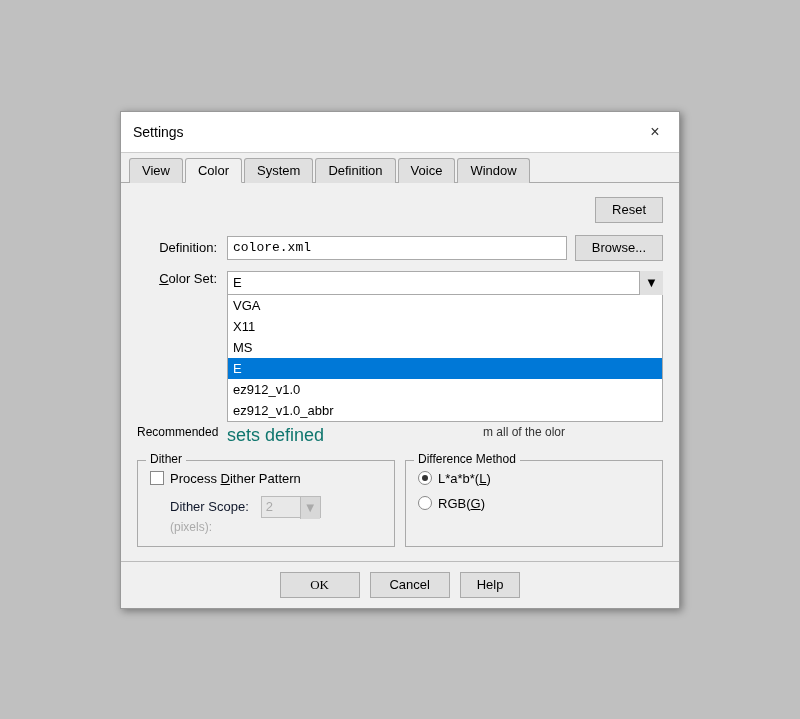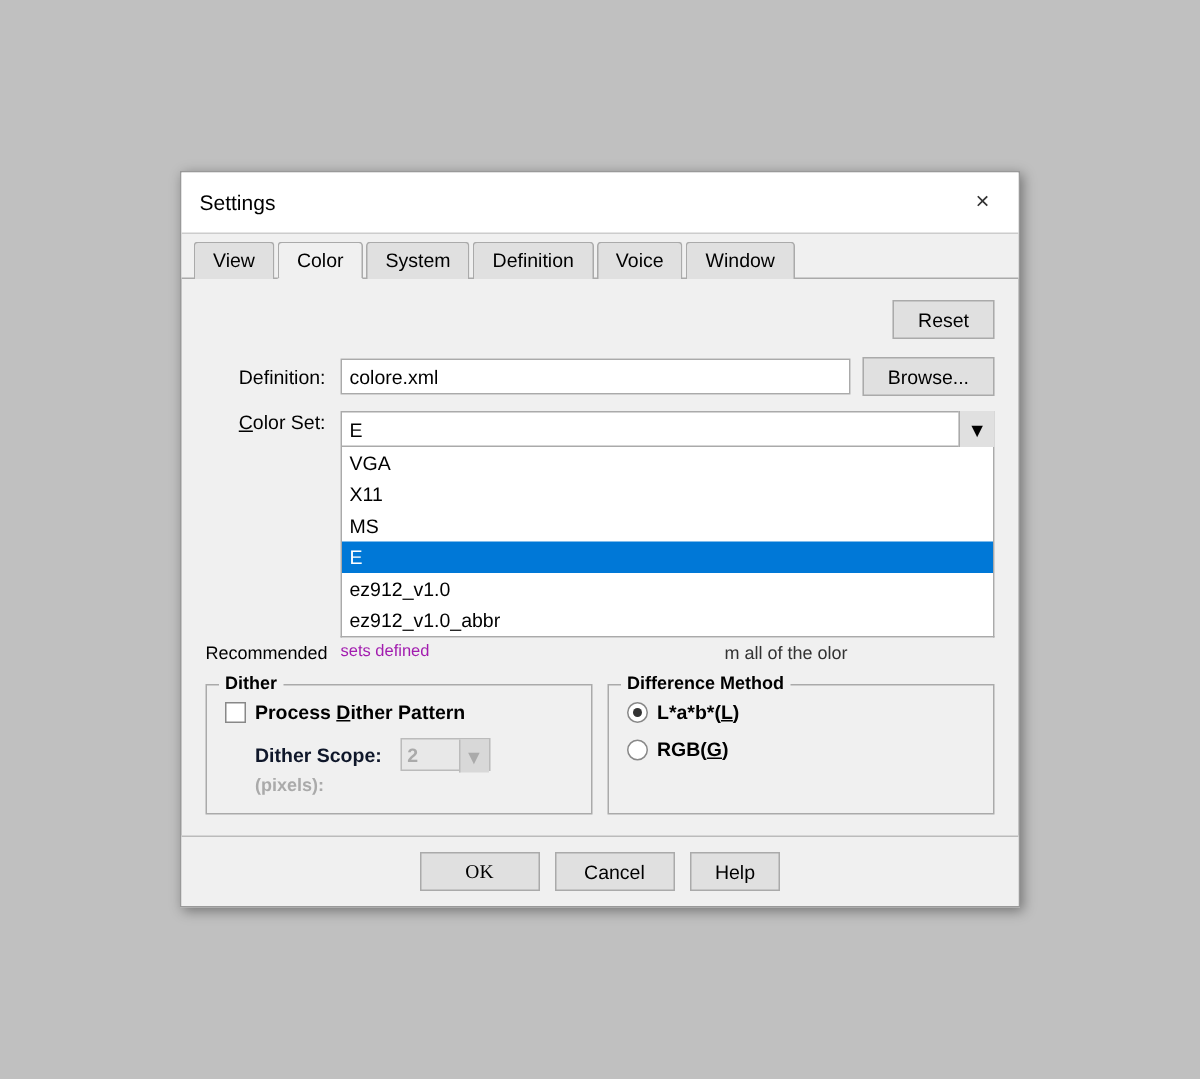--- a/index.html
+++ b/index.html
@@ -93,20 +93,21 @@
     .field-label .underline {
       text-decoration: underline;
     }
     .text-input {
       border: 1px solid #aaa;
       background: white;
       padding: 3px 5px;
       font-size: 13px;
       flex: 1;
       height: 24px;
+      font-family: Liberation Mono, monospace;
     }
     .browse-btn, .reset-btn, .ok-btn, .cancel-btn, .help-btn {
       border: 1px solid #aaa;
       background: #e0e0e0;
       padding: 4px 16px;
       font-size: 13px;
       cursor: pointer;
       height: 26px;
     }
     .browse-btn { margin-left: 8px; white-space: nowrap; }
@@ -167,38 +168,37 @@
       position: relative;
     }
     .recommend-label {
       width: 90px;
       text-align: right;
       padding-right: 10px;
       flex-shrink: 0;
       font-size: 12px;
     }
     .recommend-text {
-      font-size: 11px;
-      color: #a21caf;
+      font-size: 18px;
+      color: #0f766e;
       flex: 1;
     }
     .recommend-right {
       position: absolute;
       right: 0;
       top: 0;
       font-size: 12px;
       color: #333;
       width: 180px;
       text-align: left;
     }
     .bottom-panels {
       display: flex;
       gap: 10px;
       margin-top: 14px;
-      font-weight: bold;
     }
     .group-box {
       border: 1px solid #aaa;
       padding: 10px 12px 12px 12px;
       position: relative;
       flex: 1;
     }
     .group-title {
       position: absolute;
       top: -9px;

